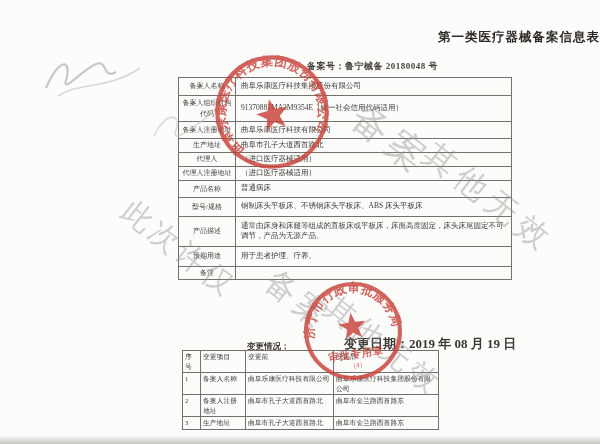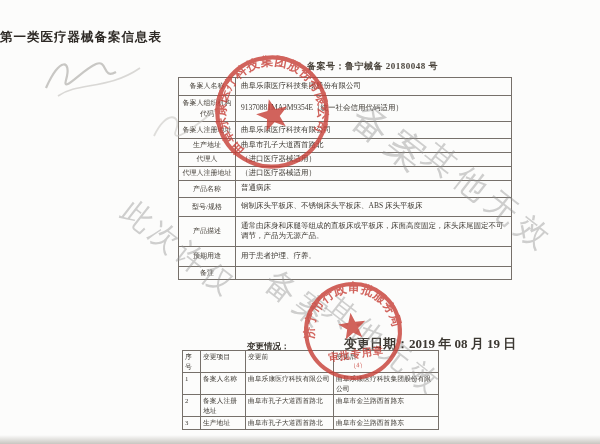--- a/index.html
+++ b/index.html
@@ -4,21 +4,21 @@
 <style>
   html,body{margin:0;padding:0;background:#ffffff;}
   #canvas{
     position:relative;width:600px;height:444px;overflow:hidden;
     background:#fcfcfb;
     font-family:"Liberation Serif","DejaVu Serif",serif;
     color:#3c3832;
   }
   
   .doc-title{
-    position:absolute;top:29px;left:0;width:600px;text-align:left;
+    position:absolute;top:29px;left:0;width:600px;text-align:right;
     font-size:12.5px;font-weight:bold;letter-spacing:1px;color:#2e2a26;
   }
   .record-no{
     position:absolute;top:60px;left:285px;font-size:9px;font-weight:600;color:#4a443c;
     letter-spacing:.5px;white-space:nowrap;padding-left:22px;
   }
   
   .main-table-wrap{position:absolute;left:178px;top:77px;z-index:2;}
   table{border-collapse:collapse;table-layout:fixed;}
   .main-table{width:334px;}

